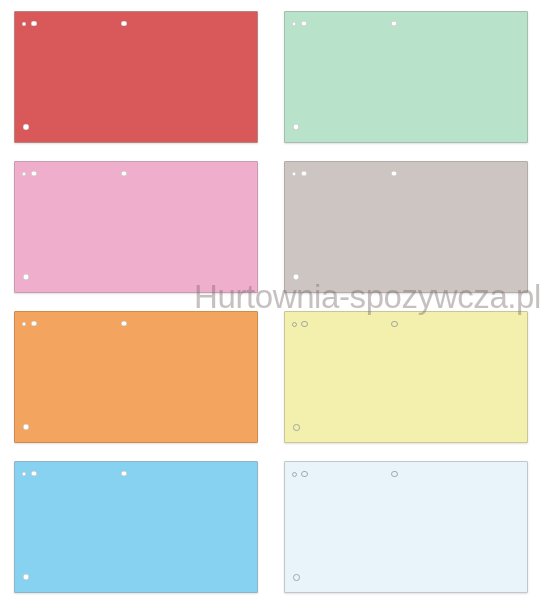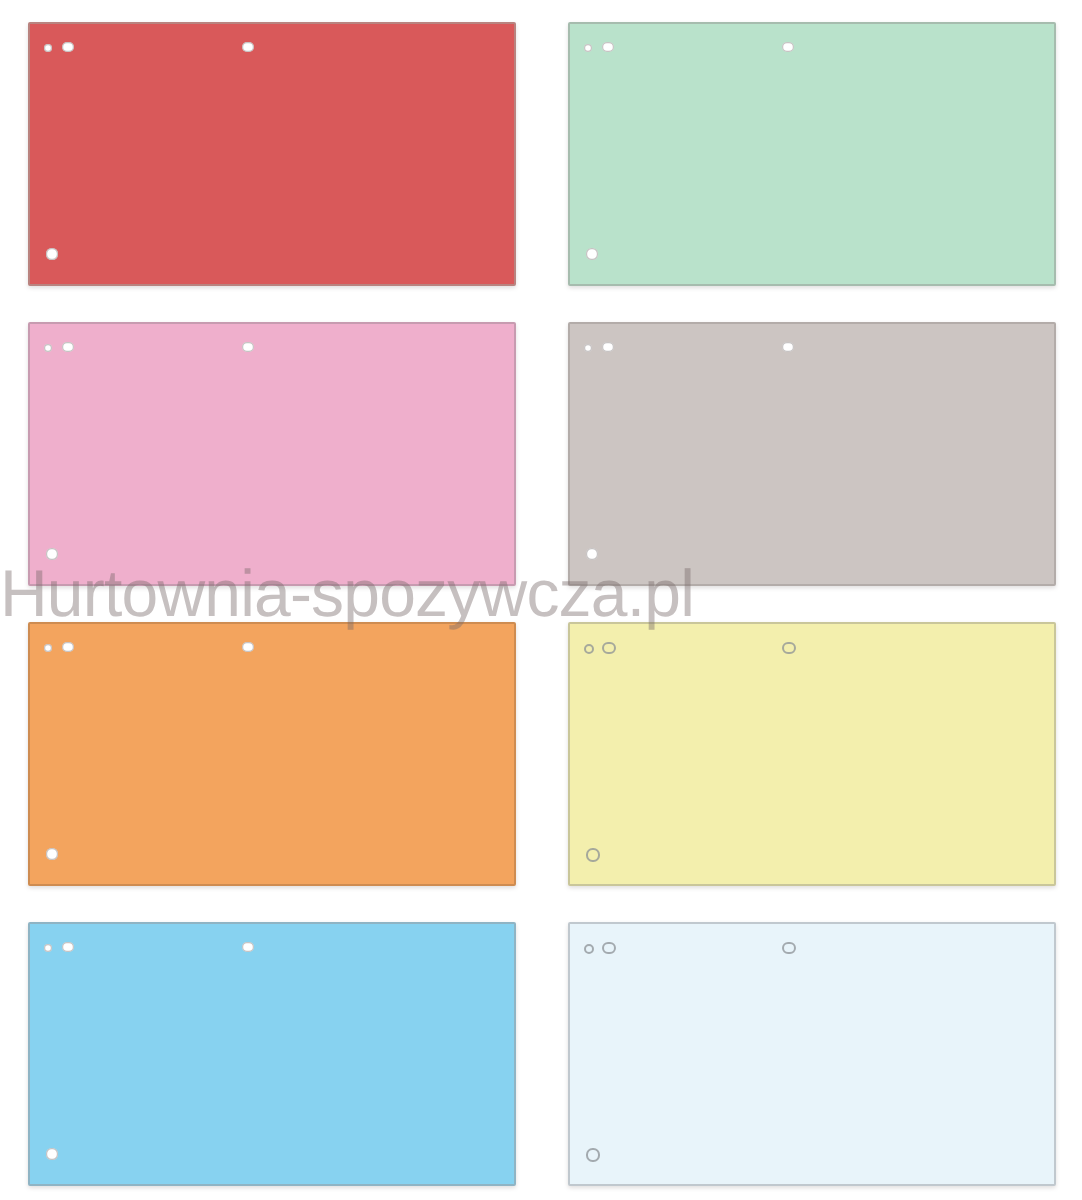--- a/index.html
+++ b/index.html
@@ -66,21 +66,21 @@
   .card.pale .hole.h-c,
   .card.pale .hole.h-d { width: 4.5px; height: 4.5px; }
 
   #watermark {
     position: absolute;
     left: 0;
     top: 279px;
     width: 541px;
     height: 36px;
     line-height: 36px;
-    text-align: left;
+    text-align: right;
     font-family: "Liberation Sans", sans-serif;
     font-size: 33px;
     font-weight: 400;
     letter-spacing: -0.4px;
     color: rgba(120,105,105,0.42);
     white-space: nowrap;
     pointer-events: none;
     user-select: none;
   }
 </style>

